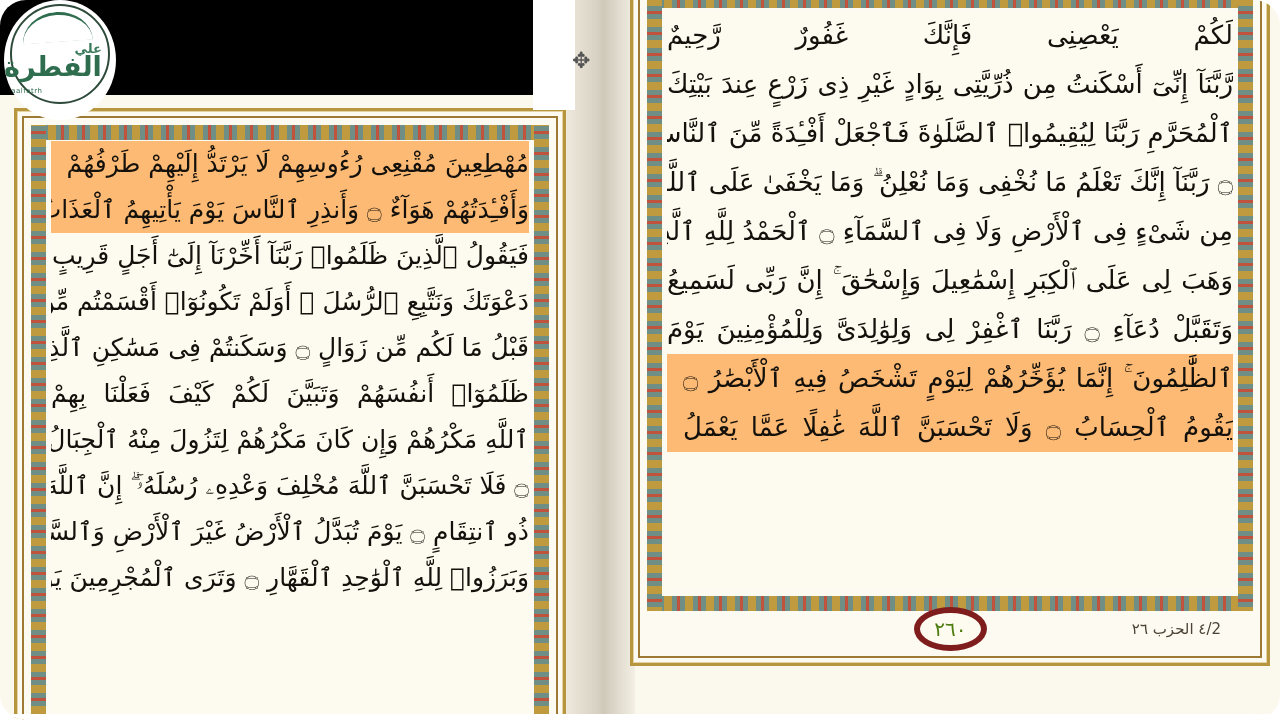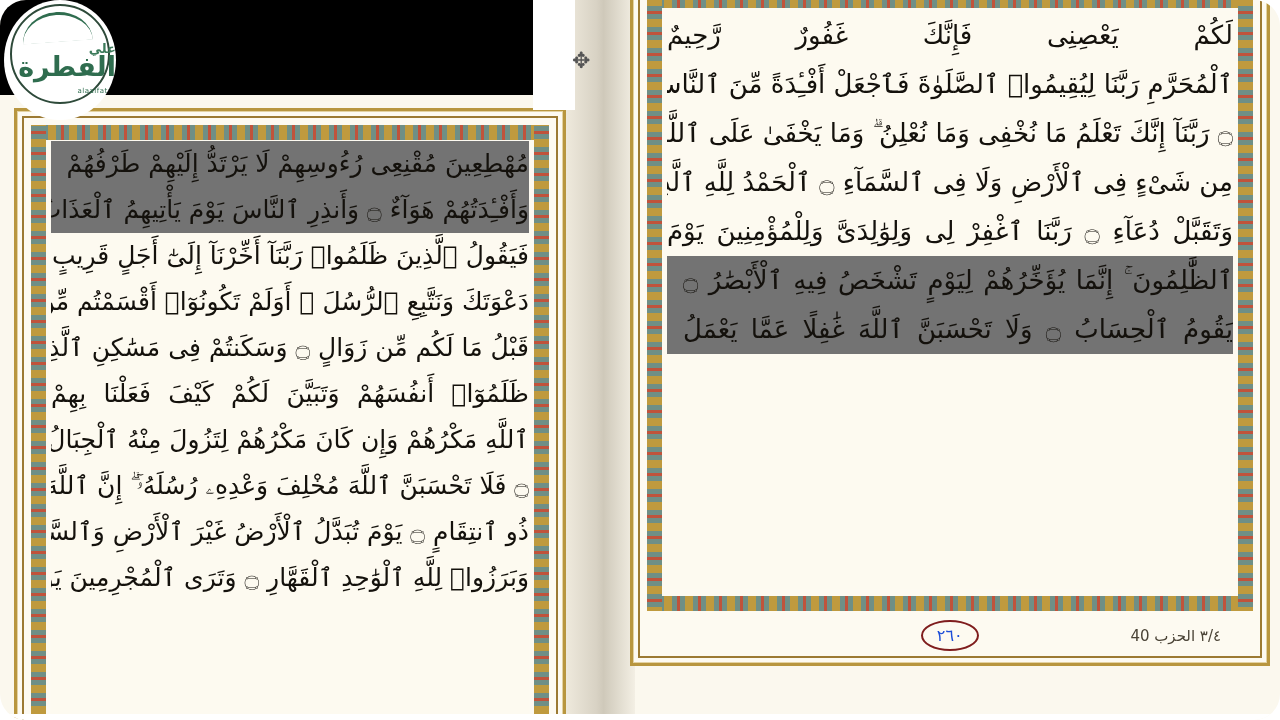--- a/index.html
+++ b/index.html
@@ -28,21 +28,21 @@
 
   
   .logo {
     position: absolute;
     left: 4px; top: 0px;
     width: 112px; height: 120px;
     background: #ffffff;
     border-radius: 50%;
     display: flex;
     flex-direction: column;
-    align-items: flex-end;
+    align-items: flex-start;
     justify-content: center;
     overflow: hidden;
   }
   .logo .ring {
     position: absolute;
     left: 6px; top: 4px;
     width: 100px; height: 100px;
     border: 2px solid #2e4a3a;
     border-radius: 50%;
   }
@@ -170,39 +170,39 @@
     text-align: justify;
     text-align-last: justify;
     font-family: "DejaVu Sans", sans-serif;
     color: #14110c;
     white-space: nowrap;
   }
 
   #left-page .aya-line { font-size: 25px; line-height: 46px; }
   #right-page .aya-line { font-size: 26px; line-height: 49px; }
 
-  .hl { background: #737373; padding-left: 16px; }
+  .hl { background: #fdba74; padding-left: 16px; }
 
   .footer {
     position: absolute;
     left: 0; right: 0; bottom: 12px;
     display: flex;
     align-items: center;
     justify-content: space-between;
     padding: 0 46px;
     direction: rtl;
     font-size: 15px;
     color: #4a4336;
   }
   .page-medallion {
-    border: 2px solid #7f1d1d;
+    border: 6px solid #7f1d1d;
     border-radius: 50%;
     padding: 4px 14px;
-    font-size: 16px;
-    color: #1d4ed8;
+    font-size: 20px;
+    color: #4d7c0f;
     background: #fdfaf0;
   }
 
   .cursor {
     position: absolute;
     left: 572px; top: 48px;
     width: 26px; height: 26px;
     color: #555;
     font-size: 22px;
     line-height: 26px;
@@ -223,30 +223,32 @@
   <div class="spine"></div>
 
   <div id="right-page" class="frame">
     <div class="orn-band band-h" style="left:14px; right:14px; top:14px;"></div>
     <div class="orn-band band-h" style="left:14px; right:14px; bottom:52px;"></div>
     <div class="orn-band band-v" style="top:14px; bottom:52px; left:14px;"></div>
     <div class="orn-band band-v" style="top:14px; bottom:52px; right:14px;"></div>
 
     <div class="page-inner" style="inset:32px 34px 74px 34px; padding:0;">
       <div class="aya-line">لَكُمْ يَعْصِنِى فَإِنَّكَ غَفُورٌ رَّحِيمٌ</div>
+      <div class="aya-line">رَّبَّنَآ إِنِّىٓ أَسْكَنتُ مِن ذُرِّيَّتِى بِوَادٍ غَيْرِ ذِى زَرْعٍ عِندَ بَيْتِكَ</div>
       <div class="aya-line">ٱلْمُحَرَّمِ رَبَّنَا لِيُقِيمُوا۟ ٱلصَّلَوٰةَ فَٱجْعَلْ أَفْـِٔدَةً مِّنَ ٱلنَّاسِ</div>
       <div class="aya-line">۝ رَبَّنَآ إِنَّكَ تَعْلَمُ مَا نُخْفِى وَمَا نُعْلِنُ ۗ وَمَا يَخْفَىٰ عَلَى ٱللَّهِ</div>
       <div class="aya-line">مِن شَىْءٍ فِى ٱلْأَرْضِ وَلَا فِى ٱلسَّمَآءِ ۝ ٱلْحَمْدُ لِلَّهِ ٱلَّذِى</div>
+      <div class="aya-line">وَهَبَ لِى عَلَى ٱلْكِبَرِ إِسْمَٰعِيلَ وَإِسْحَٰقَ ۚ إِنَّ رَبِّى لَسَمِيعُ</div>
       <div class="aya-line">وَتَقَبَّلْ دُعَآءِ ۝ رَبَّنَا ٱغْفِرْ لِى وَلِوَٰلِدَىَّ وَلِلْمُؤْمِنِينَ يَوْمَ</div>
       <div class="aya-line hl">ٱلظَّٰلِمُونَ ۚ إِنَّمَا يُؤَخِّرُهُمْ لِيَوْمٍ تَشْخَصُ فِيهِ ٱلْأَبْصَٰرُ ۝</div>
       <div class="aya-line hl">يَقُومُ ٱلْحِسَابُ ۝ وَلَا تَحْسَبَنَّ ٱللَّهَ غَٰفِلًا عَمَّا يَعْمَلُ</div>
     </div>
 
     <div class="footer">
-      <div>٣/٤ الحزب 40</div>
+      <div>2/٤ الحزب ٢٦</div>
       <div class="page-medallion">٢٦٠</div>
       <div style="width:90px;"></div>
     </div>
   </div>
 
   <div id="left-page" class="frame">
     <div class="orn-band band-h" style="left:14px; right:14px; top:14px;"></div>
     <div class="orn-band band-v" style="top:14px; bottom:14px; left:14px;"></div>
     <div class="orn-band band-v" style="top:14px; bottom:14px; right:14px;"></div>
 

